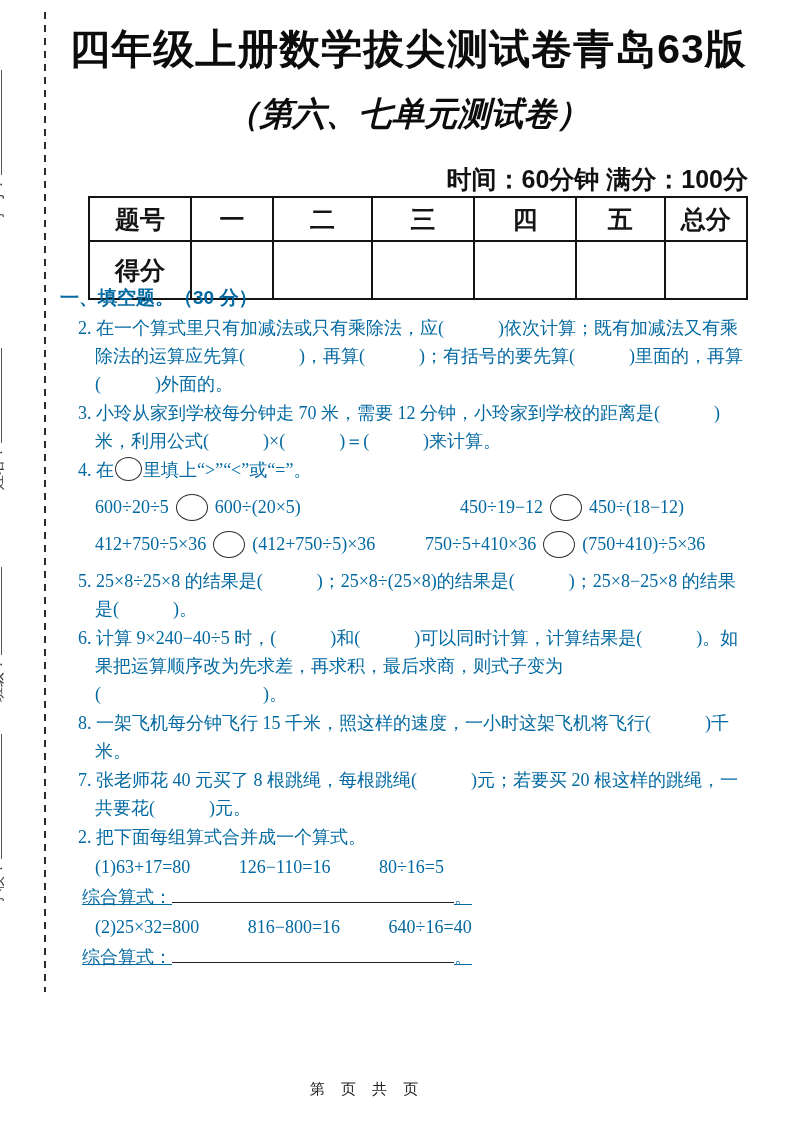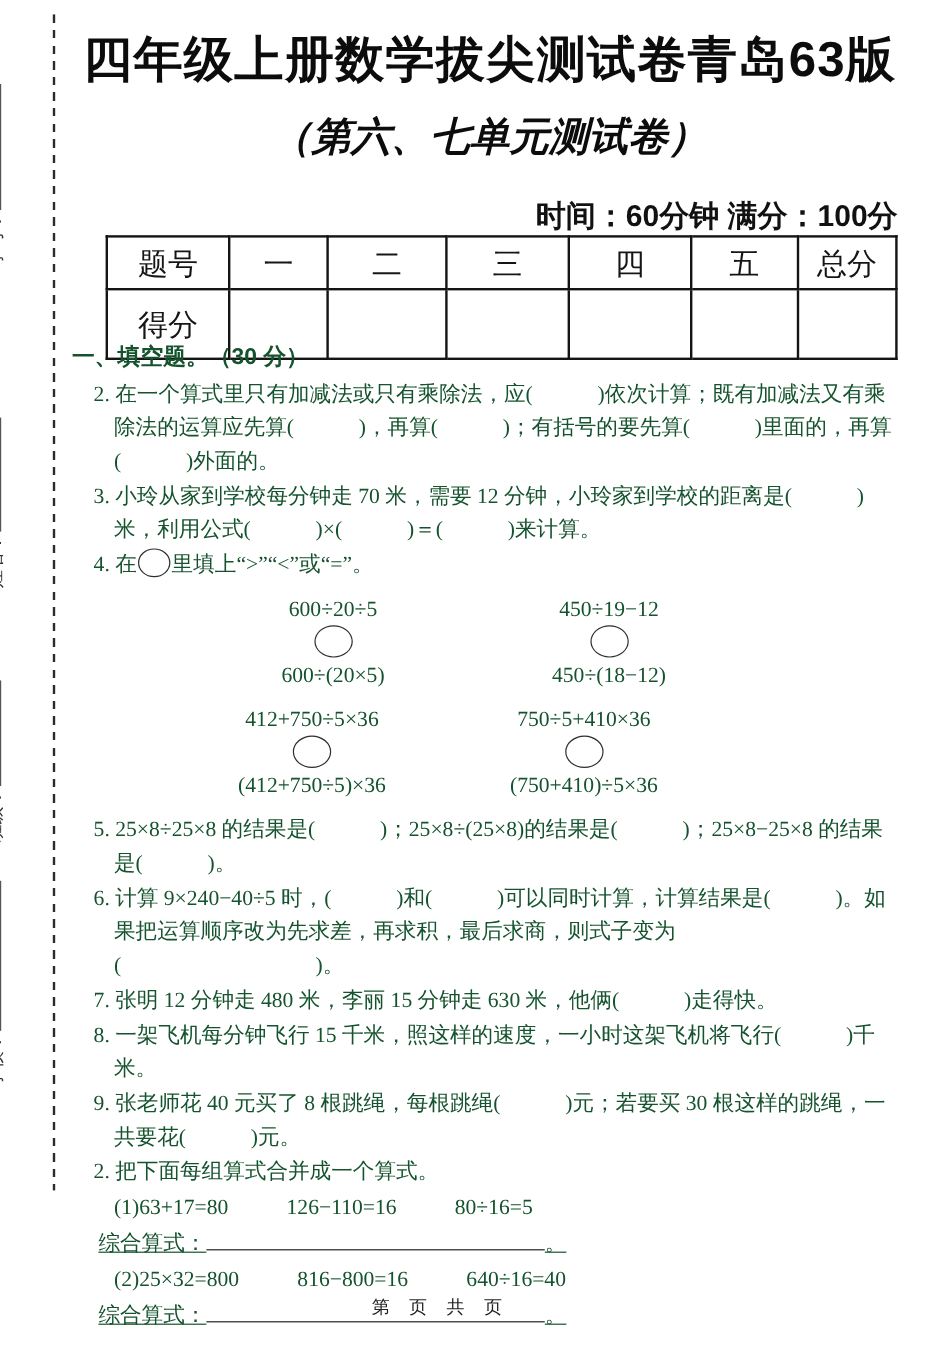--- a/index.html
+++ b/index.html
@@ -62,39 +62,39 @@
   }
 
   
   table.score {
     position:absolute; top:196px; left:88px; width:660px;
     border-collapse:collapse;
   }
   table.score td {
     border:2.5px solid #141414;
     text-align:center; vertical-align:middle;
-    font-size:25px; font-weight:400; color:#151515;
+    font-size:25px; font-weight:700; color:#151515;
     height:44px; padding:0;
   }
   table.score tr:last-child td { height:58px; }
 
   
   .content {
     position:absolute; top:284px; left:60px; width:692px;
-    font-size:18px; line-height:28px; color:#14532d;
+    font-size:18px; line-height:28px; color:#0369a1;
   }
   .section-title {
     font-weight:bold; font-size:19px; margin-bottom:2px;
     font-family:"Liberation Sans", sans-serif;
   }
   .q { margin-left:35px; text-indent:-17px; margin-bottom:1px; }
 
   
   .eq-row { display:flex; align-items:center; margin:9px 0 9px 35px; }
-  .eq-pair { display:flex; align-items:center; white-space:nowrap;flex-direction:column; }
+  .eq-pair { display:flex; align-items:center; white-space:nowrap; }
   .eq-row.r1 .eq-pair:first-child { width:365px; }
   .eq-row.r2 .eq-pair:first-child { width:330px; }
   .cmp-circle {
     display:inline-block; width:32px; height:27px;
     border:1.6px solid #2e2e2e; border-radius:50%;
     margin:0 7px; flex:0 0 auto;
   }
   .circle-sm {
     display:inline-block; width:27px; height:24px;
     border:1.5px solid #2e2e2e; border-radius:50%;
@@ -192,23 +192,22 @@
     </span>
     <span class="eq-pair">
       <span>750÷5+410×36</span>
       <span class="cmp-circle"></span>
       <span>(750+410)÷5×36</span>
     </span>
   </div>
 
   <div class="q">5. 25×8÷25×8 的结果是(　　　)；25×8÷(25×8)的结果是(　　　)；25×8−25×8 的结果是(　　　)。</div>
   <div class="q">6. 计算 9×240−40÷5 时，(　　　)和(　　　)可以同时计算，计算结果是(　　　)。如果把运算顺序改为先求差，再求积，最后求商，则式子变为(　　　　　　　　　)。</div>
-  <div class="q">7. 张明 12 分钟走 480 米，李丽 15 分钟走 630 米，他俩(　　　)走得快。</div>
   <div class="q">8. 一架飞机每分钟飞行 15 千米，照这样的速度，一小时这架飞机将飞行(　　　)千米。</div>
-  <div class="q">9. 张老师花 40 元买了 8 根跳绳，每根跳绳(　　　)元；若要买 30 根这样的跳绳，一共要花(　　　)元。</div>
+  <div class="q">7. 张老师花 40 元买了 8 根跳绳，每根跳绳(　　　)元；若要买 20 根这样的跳绳，一共要花(　　　)元。</div>
 
   <div class="q">2. 把下面每组算式合并成一个算式。</div>
   <div class="eq-group">
     <span class="eq">(1)63+17=80</span>
     <span class="eq">126−110=16</span>
     <span class="eq">80÷16=5</span>
   </div>
   <div class="answer-line">
     <span>综合算式：</span><span class="blank-line"></span><span>。</span>
   </div>

